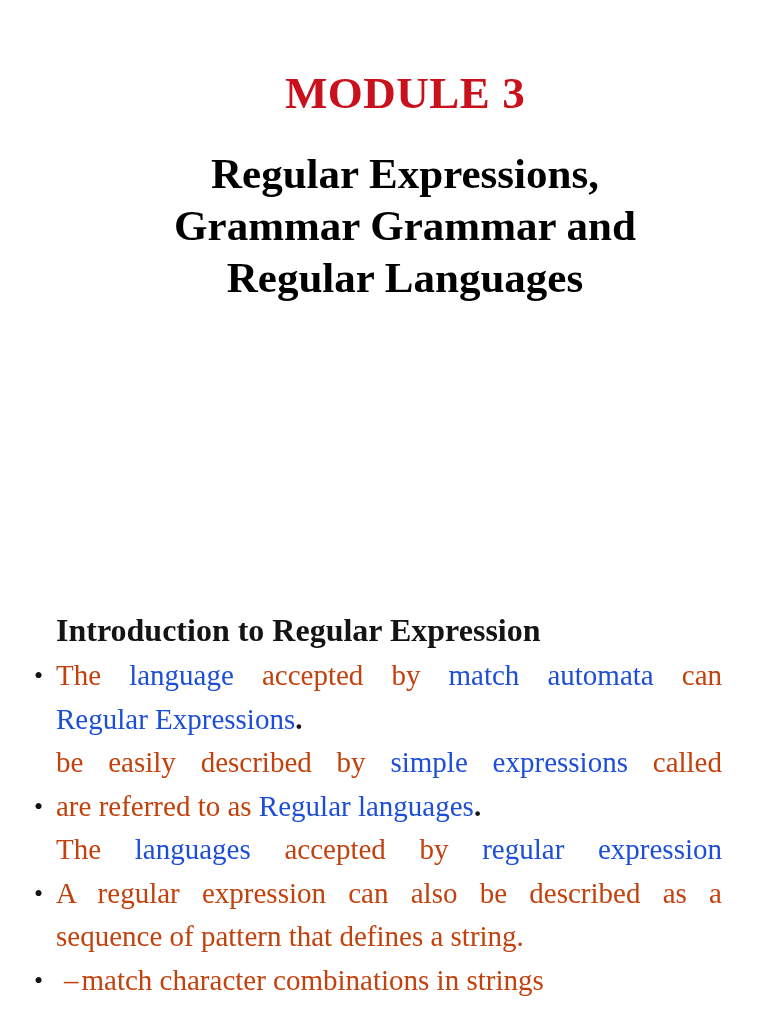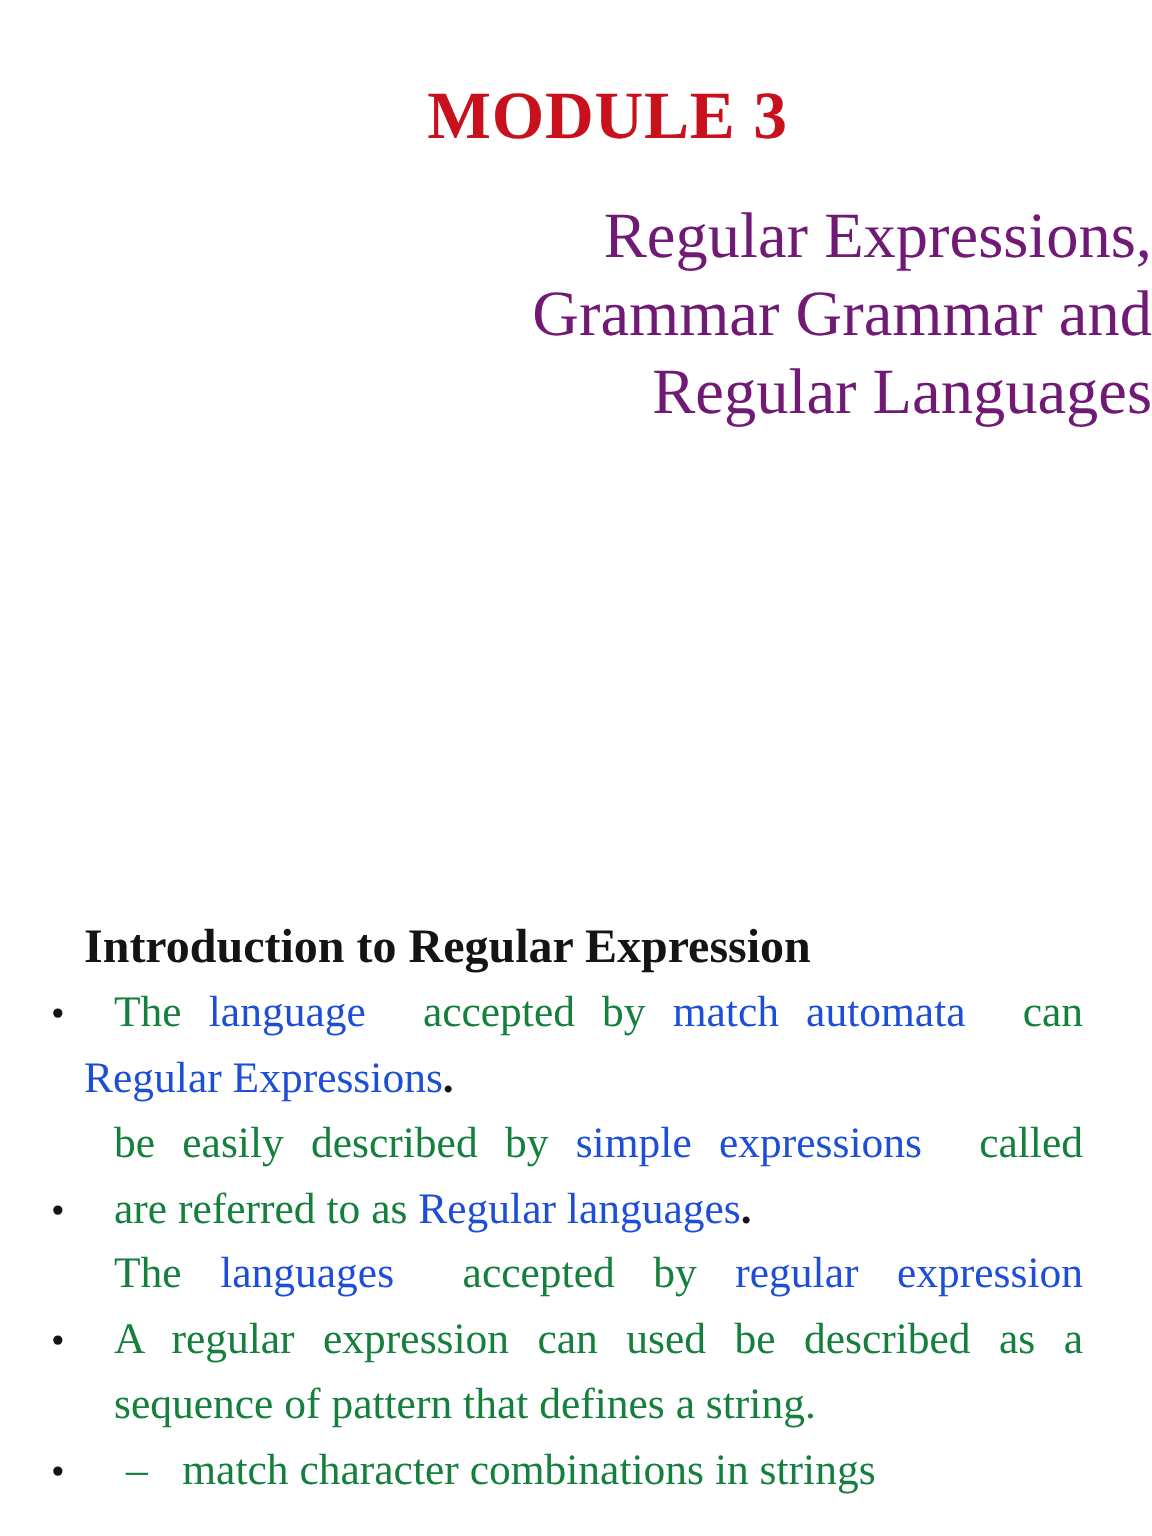--- a/index.html
+++ b/index.html
@@ -17,38 +17,37 @@
   .slide {
     position: absolute;
     inset: 0;
     background: #ffffff;
   }
 
   
   .title-block {
     text-align: center;
     padding-left: 42px;   
-    margin-top: 48px;
+    margin-top: 64px;
   }
   .module-title {
     font-size: 45px;
     line-height: 58px;
     font-weight: bold;
     color: #c8111c;
     letter-spacing: 0.5px;
   }
   .subtitle-block {
     margin-top: 26px;
   }
   .subtitle-line {
     font-size: 43px;
     line-height: 52px;
-    font-weight: normal;
-    color: #701a75;
-    text-align: right;
+    font-weight: bold;
+    color: #000000;
   }
 
   
   .section {
     position: absolute;
     top: 606px;
     left: 56px;
     width: 666px;
     color: #141414;
   }
@@ -72,21 +71,21 @@
   }
   .bline {
     font-size: 29px;
     line-height: 43.5px;
     white-space: normal;
   }
   .just {
     text-align: justify;
     text-align-last: justify;
   }
-  .seg-plain { color: #15803d; font-weight: normal; margin-left: 20px; }
+  .seg-plain { color: #c2410c; font-weight: normal; }
   .seg-red   { color: #1d4ed8; font-weight: normal; }
   .seg-bold  { color: #141414; font-weight: bold; }
   .subline {
     padding-left: 8px;
   }
   .dash-marker {
     display: inline-block;
     margin-right: 3px;
     font-weight: normal;
   }
@@ -138,21 +137,21 @@
         <span class="seg-plain">The</span>
         <span class="seg-red">languages</span>
         <span class="seg-plain">accepted by</span>
         <span class="seg-red">regular expression</span>
       </div>
     </div>
 
     <div class="bullet">
       <span class="bullet-marker">•</span>
       <div class="bline just">
-        <span class="seg-plain">A regular expression can used be described as a</span>
+        <span class="seg-plain">A regular expression can also be described as a</span>
       </div>
       <div class="bline">
         <span class="seg-plain">sequence of pattern that defines a string.</span>
       </div>
     </div>
 
     <div class="bullet">
       <span class="bullet-marker">•</span>
       <div class="bline subline">
         <span class="seg-plain dash-marker">–</span><span class="seg-plain">match character combinations in strings</span>

